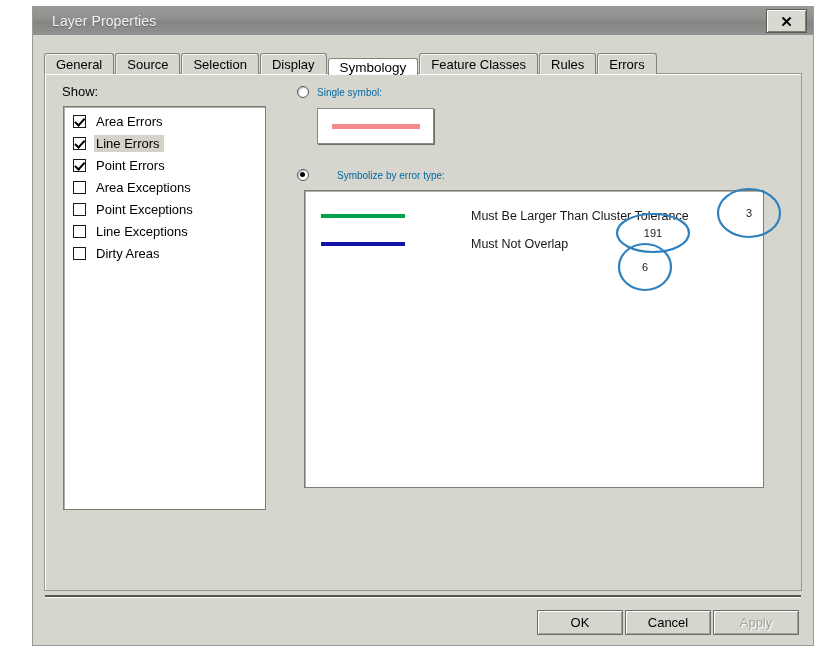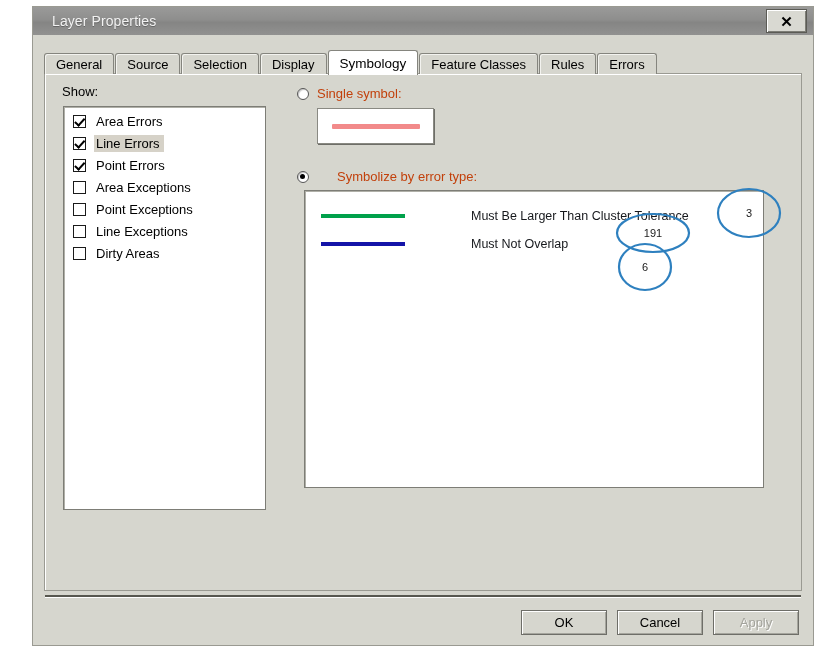--- a/index.html
+++ b/index.html
@@ -78,21 +78,21 @@
     border-radius: 3px 3px 0 0;
     font-size: 13px;
     color: #000;
     display: flex;
     align-items: center;
     cursor: pointer;
     box-sizing: border-box;
     box-shadow: inset 1px 1px 0 #f3f3ef;
   }
   .tab.active {
-    height: 25px;
+    height: 17px;
     background: #ffffff;
     border-color: #85857e;
     font-size: 13.5px;
     margin-bottom: -1px;
     z-index: 4;
     box-shadow: inset 1px 1px 0 #ffffff;
     text-align: center;
   }
 
   .tabpanel {
@@ -177,21 +177,21 @@
     box-shadow: inset 1px 1px 1px rgba(0,0,0,.22);
   }
   .radio.on::after {
     content: "";
     position: absolute;
     left: 2.2px; top: 2.2px;
     width: 5px; height: 5px;
     border-radius: 50%;
     background: #000;
   }
-  .radio-row .rl { font-size: 13px; color: #c2410c; }
+  .radio-row .rl { font-size: 10px; color: #0369a1; }
 
   .symbol-preview {
     position: absolute;
     left: 272px; top: 34px;
     width: 117px; height: 36px;
     background: #ffffff;
     border: 1px solid #898982;
     box-shadow: inset 1px 1px 0 #ffffff, 1px 1px 0 #6e6e68;
     box-sizing: border-box;
     display: flex; align-items: center; justify-content: center;
@@ -257,21 +257,21 @@
     position: absolute;
     left: 12px; right: 12px; bottom: 48px;
     height: 2px;
     background: #57574f;
     box-shadow: 0 1px 0 #ffffff;
   }
   .footer {
     position: absolute;
     right: 14px; bottom: 10px;
     display: flex;
-    gap: 10px;
+    gap: 2px;
   }
   .btn {
     width: 86px; height: 25px;
     background: #d6d6ce;
     border: 1px solid #6e6e68;
     box-shadow: inset 1px 1px 0 #ffffff, inset -1px -1px 0 #a5a59d;
     font-size: 13px;
     color: #000;
     display: flex; align-items: center; justify-content: center;
     cursor: pointer;

